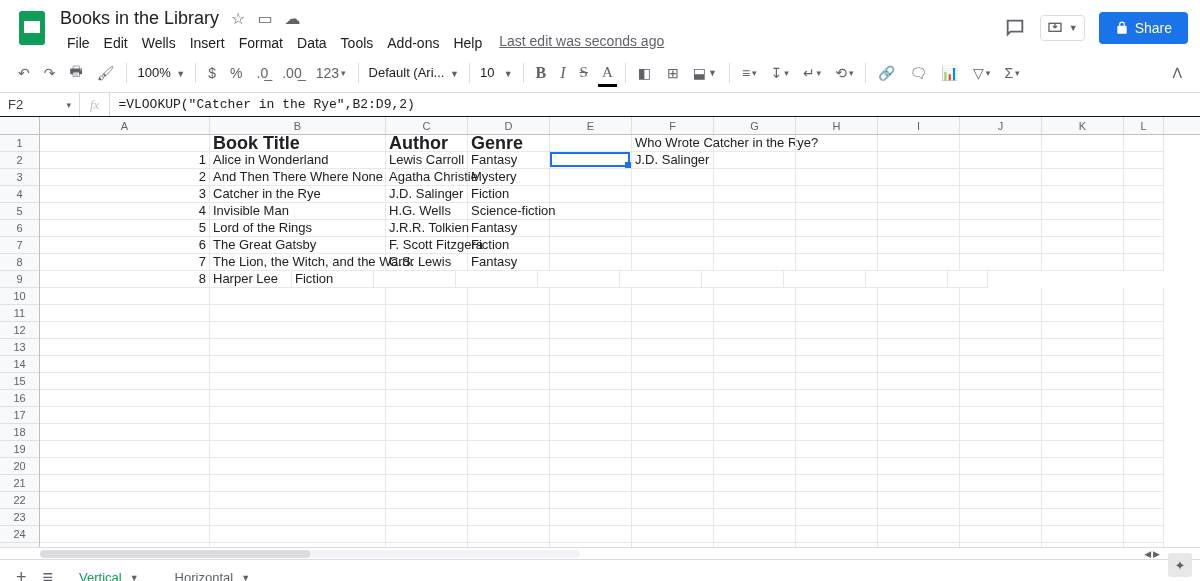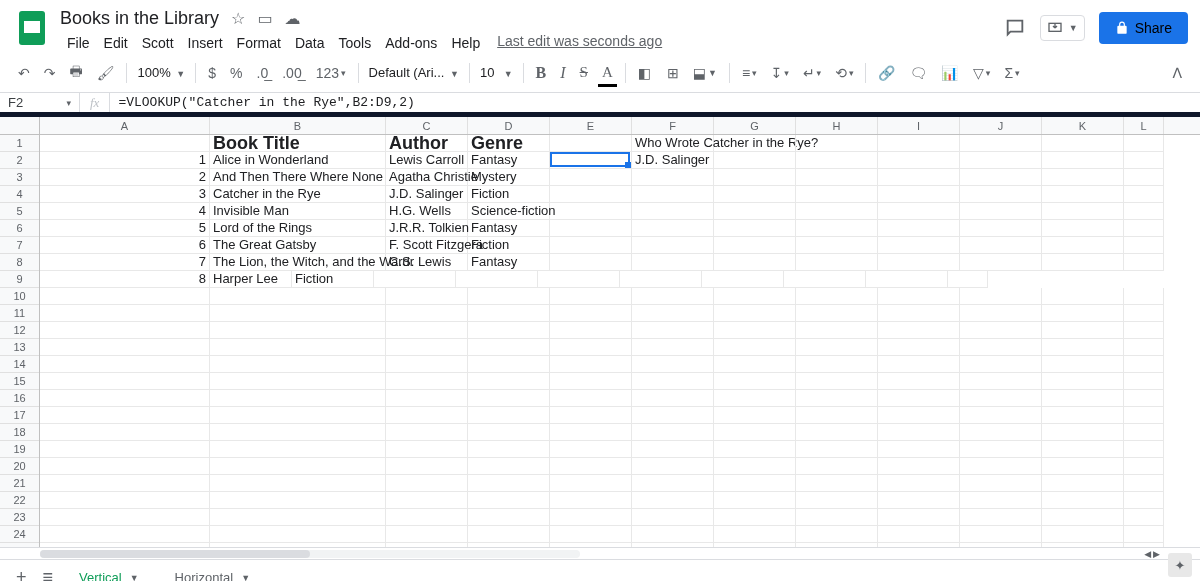--- a/index.html
+++ b/index.html
@@ -12,37 +12,37 @@
 .title-area { flex: 1; }
 .title-row { display: flex; align-items: center; gap: 12px; }
 .doc-title { font-size: 18px; color: #202124; }
 .title-icon { color: #5f6368; font-size: 16px; cursor: pointer; }
 .menu-row { display: flex; gap: 0; margin-top: 4px; font-size: 14px; color: #202124; }
 .menu-item { padding: 2px 7px; cursor: pointer; border-radius: 3px; }
 .last-edit { color: #5f6368; text-decoration: underline; margin-left: 10px; cursor: pointer; }
 .header-right { display: flex; align-items: center; gap: 14px; padding-top: 4px; }
 .icon-btn { color: #5f6368; cursor: pointer; display:flex; align-items:center; }
 .present-btn { border: 1px solid #dadce0; border-radius: 4px; padding: 4px 6px; display: flex; align-items: center; gap: 4px; }
-.share-btn { background: #1a73e8; color: #000000; padding: 8px 16px; border-radius: 4px; cursor: pointer; font-size: 14px; font-weight: 500; display: flex; align-items: center; gap: 6px; }
+.share-btn { background: #1a73e8; color: #fef9c3; padding: 8px 16px; border-radius: 4px; cursor: pointer; font-size: 14px; font-weight: 500; display: flex; align-items: center; gap: 6px; }
 
 .toolbar { display: flex; align-items: center; padding: 4px 12px; border-bottom: 1px solid #dadce0; gap: 2px; height: 40px; }
 .tb-btn { padding: 5px 6px; color: #5f6368; cursor: pointer; border-radius: 2px; display:flex; align-items:center; font-size:14px; }
 .tb-sep { width: 1px; height: 20px; background: #dadce0; margin: 0 4px; }
 .tb-text { font-size: 13px; color: #202124; padding: 0 4px; }
 .dropdown-caret { font-size: 9px; color: #5f6368; margin-left: 2px; }
 .font-box { min-width: 70px; }
 .size-box { min-width: 28px; text-align: center; }
 .bold { font-weight: bold; font-family: 'Times New Roman', serif; font-size: 16px; }
 .italic { font-style: italic; font-family: 'Times New Roman', serif; font-size: 16px; }
 .strike { text-decoration: line-through; font-family: 'Times New Roman', serif; font-size: 15px; }
 .text-color { position: relative; font-family: 'Times New Roman', serif; font-size: 15px; }
 .text-color::after { content:''; position:absolute; bottom:-1px; left:2px; right:2px; height:3px; background:#000; }
 .collapse-btn { margin-left: auto; }
 
-.namebox-row { display: flex; align-items: center; border-bottom: 5px solid #0f172a; height: 24px; }
+.namebox-row { display: flex; align-items: center; border-bottom: 1px solid #0f172a; height: 24px; }
 .namebox { width: 80px; padding: 0 8px; font-size: 13px; color: #3c4043; border-right: 1px solid #dadce0; display: flex; align-items: center; justify-content: space-between; height: 100%; }
 .fx-label { font-style: italic; font-family: 'Times New Roman', serif; color: #bdc1c6; padding: 0 10px; border-right: 1px solid #dadce0; height: 100%; display:flex; align-items:center; }
 .formula-input { flex: 1; padding: 0 8px; font-family: 'Courier New', monospace; font-size: 13px; color: #202124; }
 
 .grid-area { position: relative; height: 430px; overflow: hidden; }
 .col-headers { display: flex; border-bottom: 1px solid #c0c0c0; background: #f8f9fa; height: 18px; }
 .corner { width: 40px; border-right: 1px solid #c0c0c0; background: #f8f9fa; }
 .col-h { border-right: 1px solid #e0e0e0; text-align: center; font-size: 11px; color: #5f6368; line-height: 18px; }
 .grid-body { display: flex; height: 412px; }
 .row-headers { width: 40px; background: #f8f9fa; border-right: 1px solid #c0c0c0; }
@@ -81,21 +81,21 @@
   <div class="title-area">
     <div class="title-row">
       <span class="doc-title">Books in the Library</span>
       <span class="title-icon">☆</span>
       <span class="title-icon">▭</span>
       <span class="title-icon">☁</span>
     </div>
     <div class="menu-row">
       <span class="menu-item">File</span>
       <span class="menu-item">Edit</span>
-      <span class="menu-item">Scott</span>
+      <span class="menu-item">Wells</span>
       <span class="menu-item">Insert</span>
       <span class="menu-item">Format</span>
       <span class="menu-item">Data</span>
       <span class="menu-item">Tools</span>
       <span class="menu-item">Add-ons</span>
       <span class="menu-item">Help</span>
       <span class="last-edit">Last edit was seconds ago</span>
     </div>
   </div>
   <div class="header-right">

